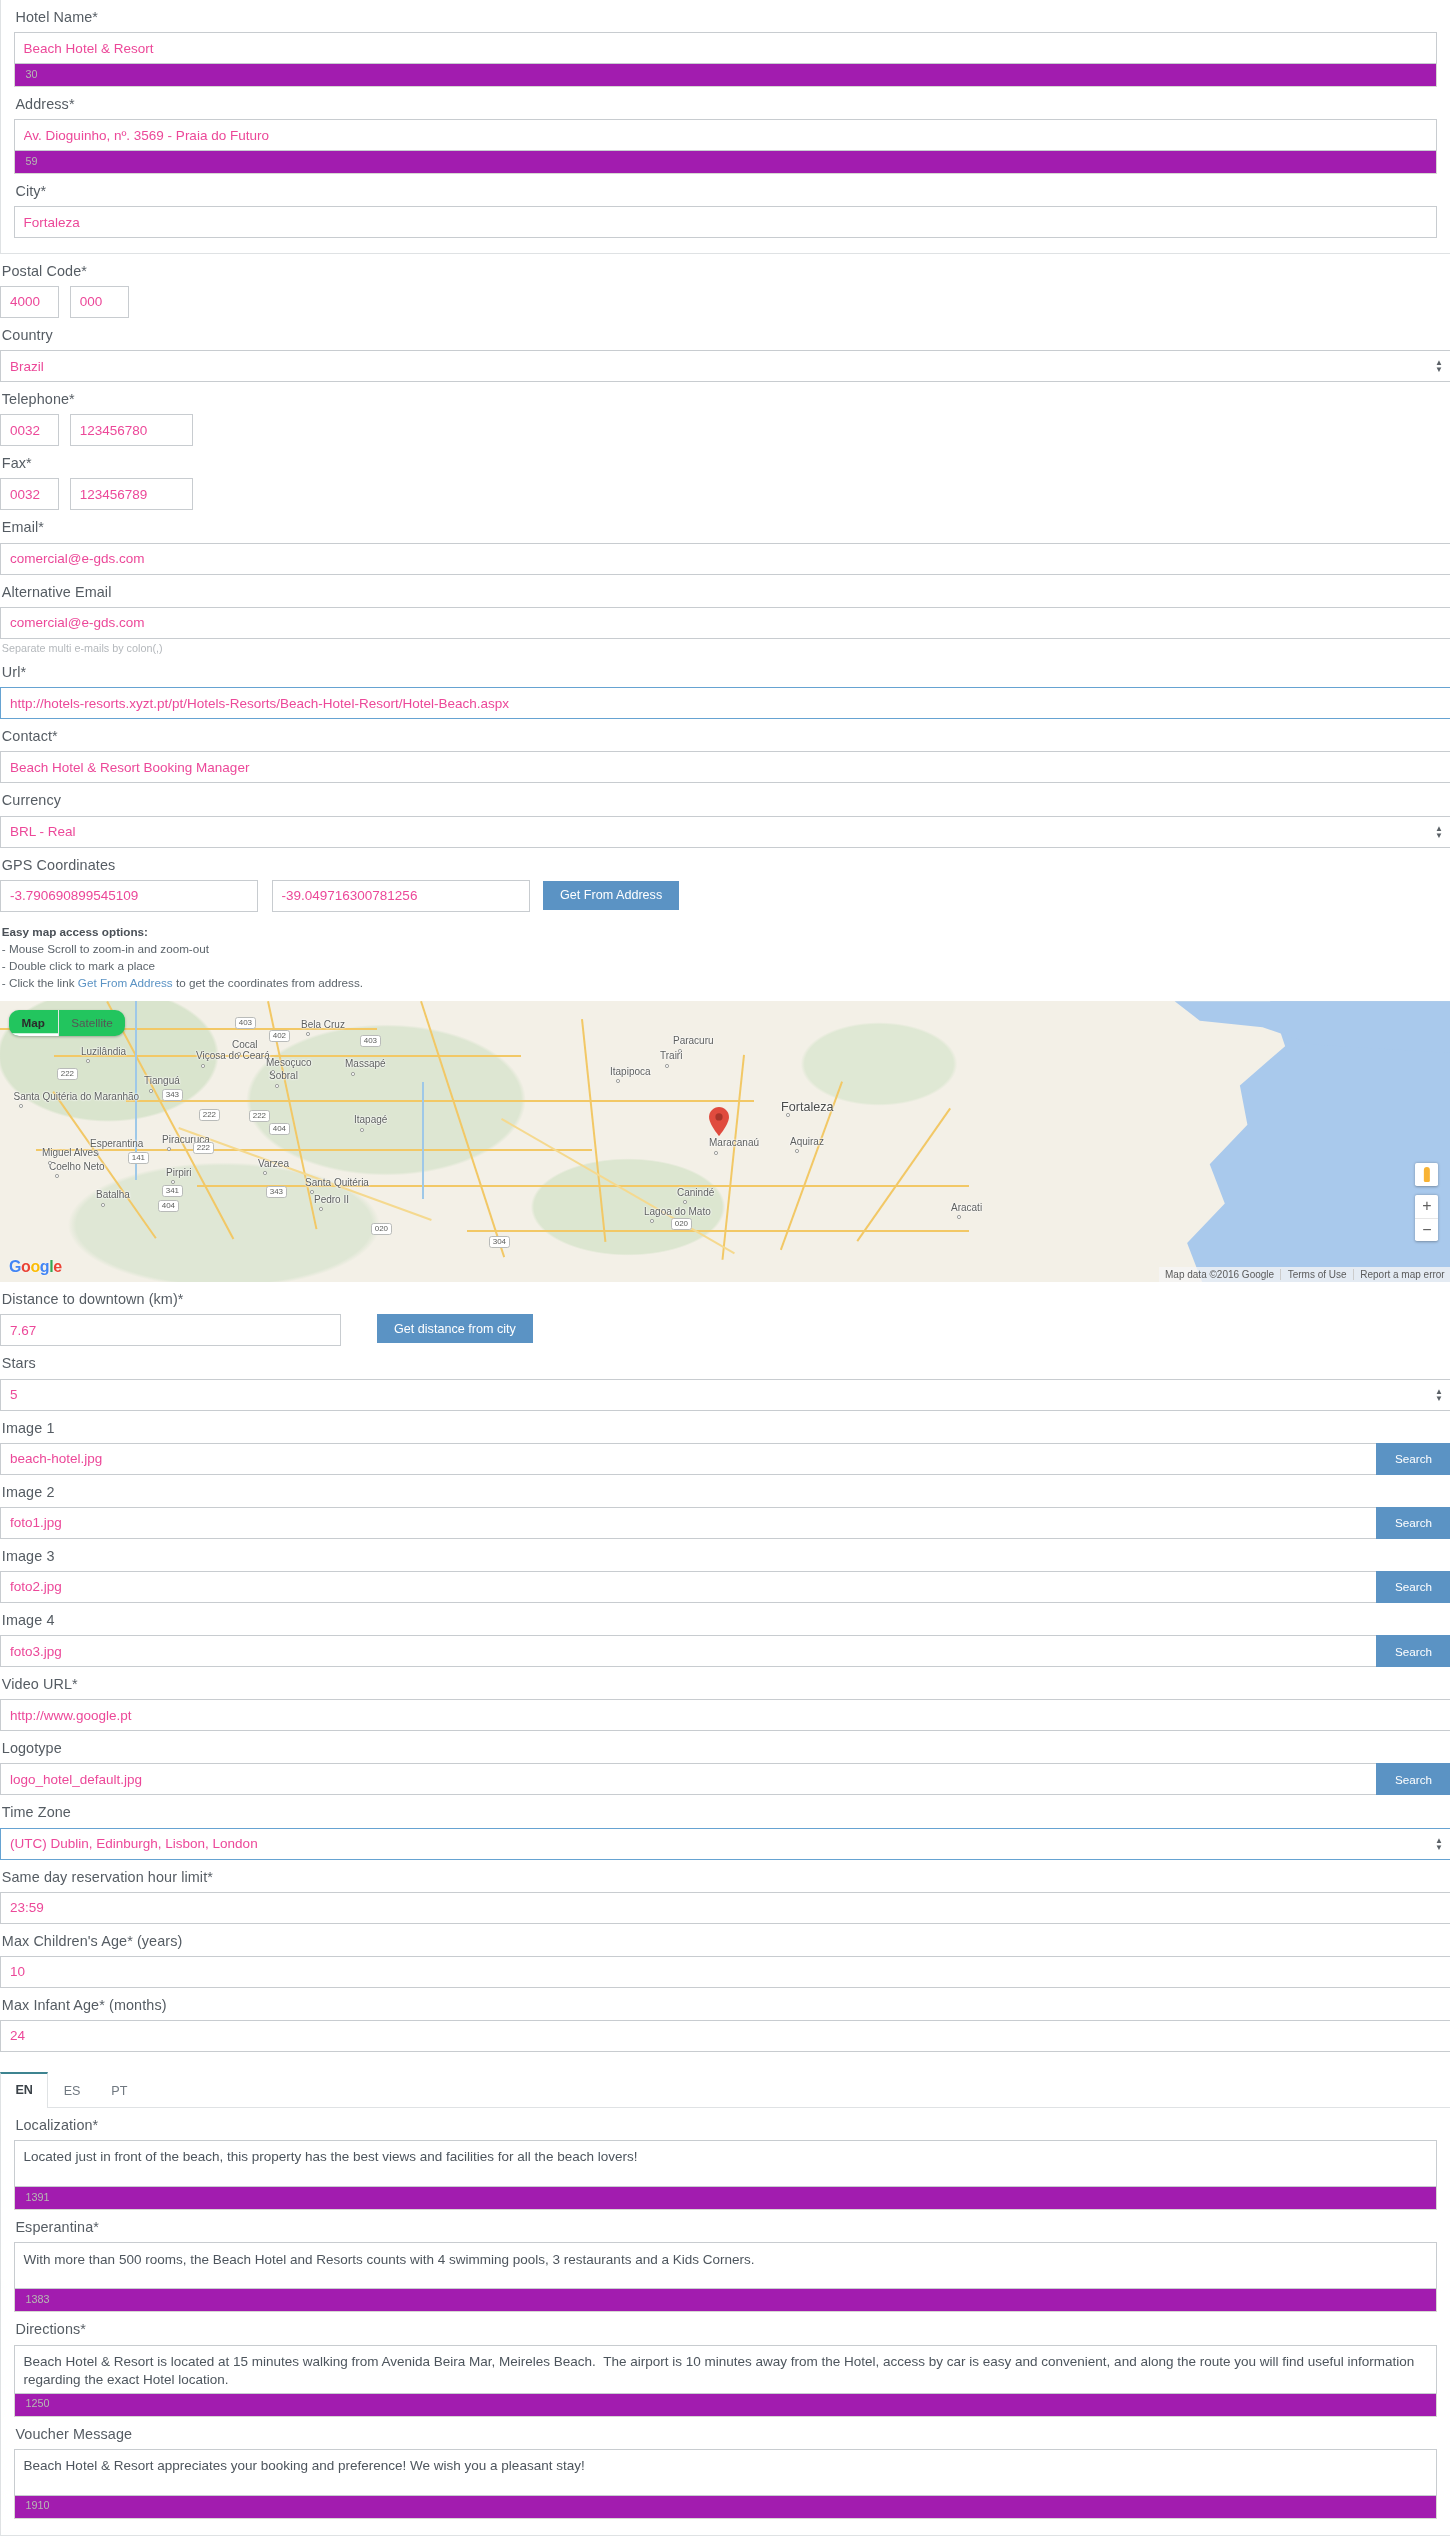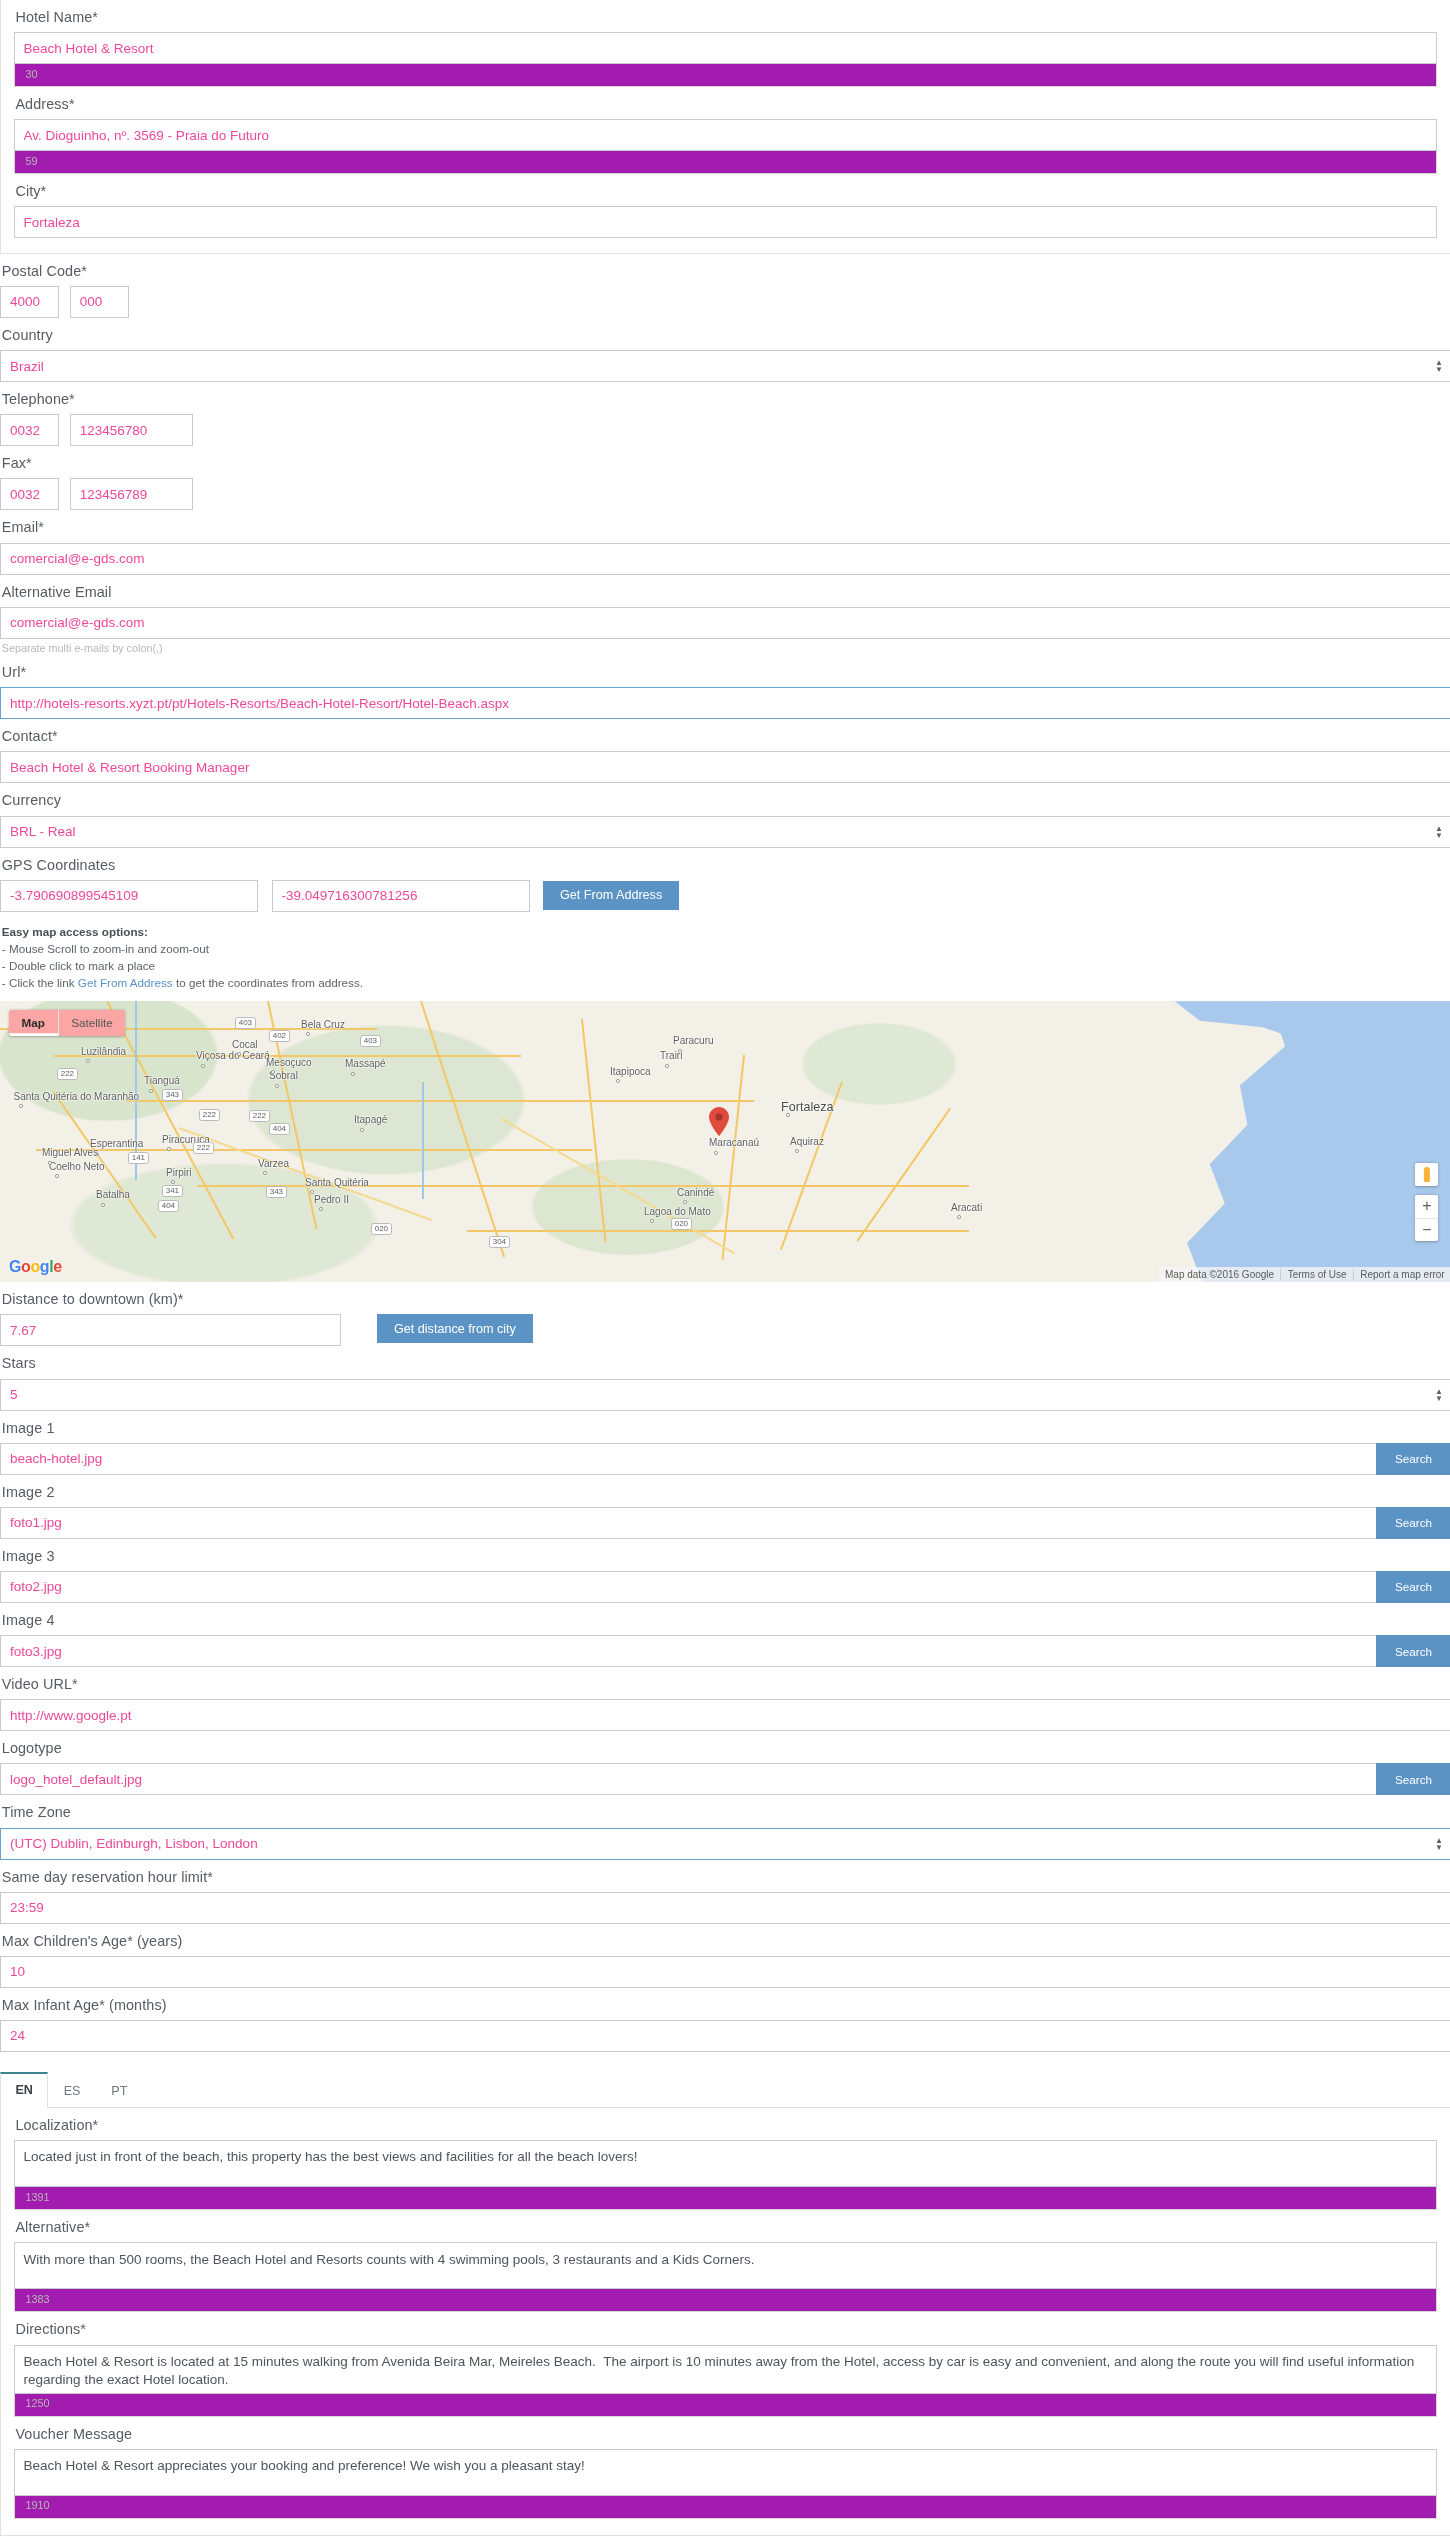--- a/index.html
+++ b/index.html
@@ -182,23 +182,23 @@
     font-size: 8px;
     color: #5c5e5c;
     padding: 0.9px 2.7px;
     line-height: 1.05;
     font-family: "Liberation Sans", sans-serif;
   }
   .map-toggle {
     position: absolute;
     left: 9px; top: 9px;
     display: flex;
-    background: #fca5a5;
+    background: #22c55e;
     box-shadow: 0 0.9px 2.7px rgba(0,0,0,.28);
-    border-radius: 3px;
+    border-radius: 10px;
     overflow: hidden;
     z-index: 6;
   }
   .map-toggle div {
     font-size: 11.7px;
     color: #565656;
     padding: 7.2px 12.6px;
     cursor: pointer;
     line-height: 1;
   }
@@ -695,21 +695,21 @@
   </div>
 
   <div class="tabpanel">
     <div class="field">
       <label class="lbl">Localization*</label>
       <textarea class="ta h1" style="">Located just in front of the beach, this property has the best views and facilities for all the beach lovers!</textarea>
       <span class="counter">1391</span>
     </div>
 
     <div class="field">
-      <label class="lbl">Alternative*</label>
+      <label class="lbl">Esperantina*</label>
       <textarea class="ta h1" style="">With more than 500 rooms, the Beach Hotel and Resorts counts with 4 swimming pools, 3 restaurants and a Kids Corners.</textarea>
       <span class="counter">1383</span>
     </div>
 
     <div class="field">
       <label class="lbl">Directions*</label>
       <textarea class="ta h2" style="">Beach Hotel &amp; Resort is located at 15 minutes walking from Avenida Beira Mar, Meireles Beach.  The airport is 10 minutes away from the Hotel, access by car is easy and convenient, and along the route you will find useful information regarding the exact Hotel location.</textarea>
       <span class="counter">1250</span>
     </div>
 

